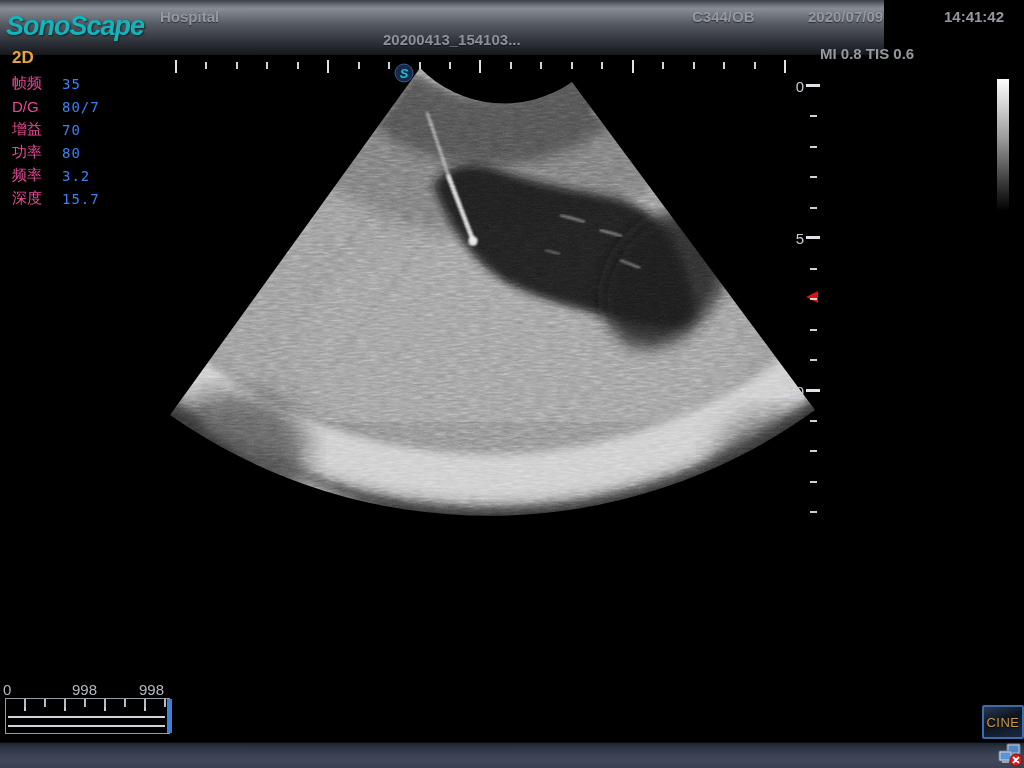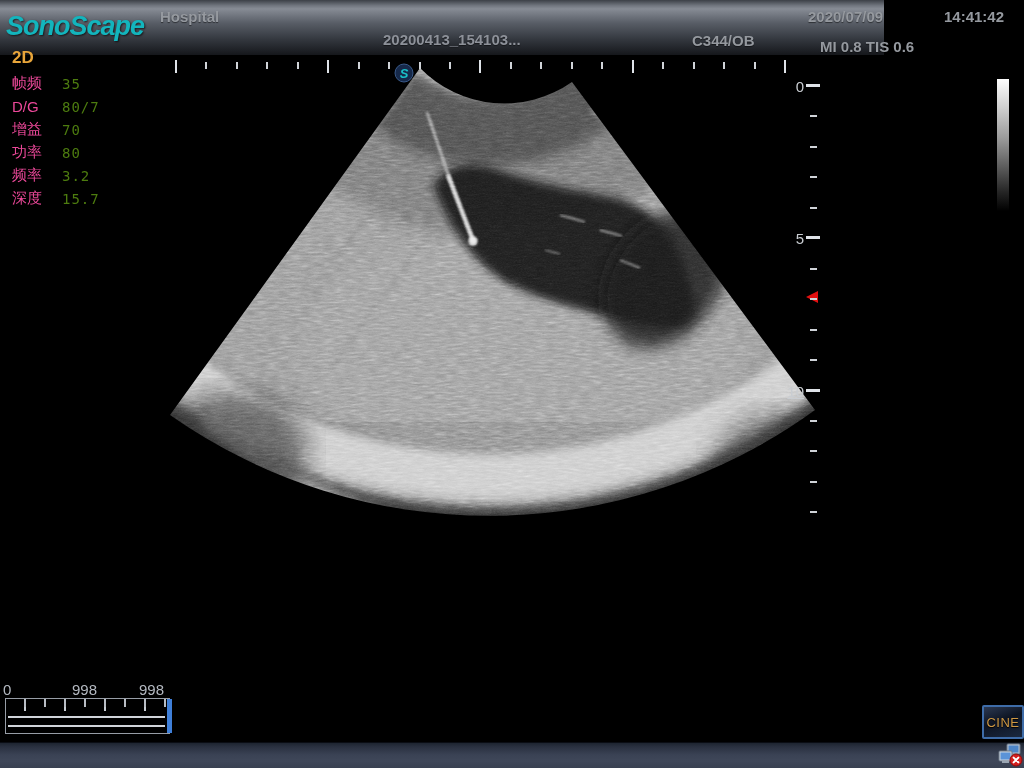--- a/index.html
+++ b/index.html
@@ -9,31 +9,31 @@
   
   .topbar{position:absolute;left:0;top:0;width:884px;height:55px;
     background:linear-gradient(180deg,#3c4047 0%,#70757e 10%,#878c95 16%,#585d66 42%,#33373e 72%,#15171b 100%);
     border-bottom:1px solid #000;}
   .logo{position:absolute;left:6px;top:11px;font-size:27px;font-weight:bold;font-style:italic;
     color:#13b5bd;letter-spacing:-1px;text-shadow:1px 1px 2px rgba(0,0,0,.65);}
   .tb-txt{position:absolute;font-size:15px;font-weight:bold;color:#95999f;
     text-shadow:0 1px 1px rgba(0,0,0,.5);white-space:nowrap;}
   .hospital{left:160px;top:8px;}
   .fileid{left:383px;top:31px;color:#8d9199;}
-  .preset{left:692px;top:8px;margin-top:24px;}
+  .preset{left:692px;top:8px;}
   .date{left:808px;top:8px;}
   .time{left:944px;top:8px;text-align:right;}
-  .mitis{left:820px;top:38px;}
+  .mitis{left:820px;top:45px;}
 
   
   .params{position:absolute;left:12px;top:48px;}
   .mode{font-size:17px;font-weight:bold;color:#e8a53a;margin-bottom:4px;}
   .prow{display:flex;height:23px;align-items:center;font-size:15px;}
   .plabel{width:50px;color:#ec4899;}
-  .pvalue{color:#4d7c0f;font-family:"DejaVu Sans Mono", monospace;font-size:14px;letter-spacing:1px;}
+  .pvalue{color:#3b82f6;font-family:"DejaVu Sans Mono", monospace;font-size:14px;letter-spacing:1px;}
 
   
   .hruler-minor{position:absolute;left:175px;top:62px;width:612px;height:7px;
     background:repeating-linear-gradient(90deg,#cfd3d8 0 2px,transparent 2px 30.45px);}
   .hruler-major{position:absolute;left:175px;top:60px;width:612px;height:13px;
     background:repeating-linear-gradient(90deg,#dfe3e8 0 2px,transparent 2px 152.25px);}
   .vruler-minor{position:absolute;left:810px;top:85px;width:7px;height:430px;
     background:repeating-linear-gradient(180deg,#cfd3d8 0 2px,transparent 2px 30.45px);}
   .vruler-major{position:absolute;left:806px;width:14px;height:3px;background:#dfe3e8;}
   .dlab{position:absolute;font-size:15px;color:#c9cdd2;text-align:right;width:18px;}

